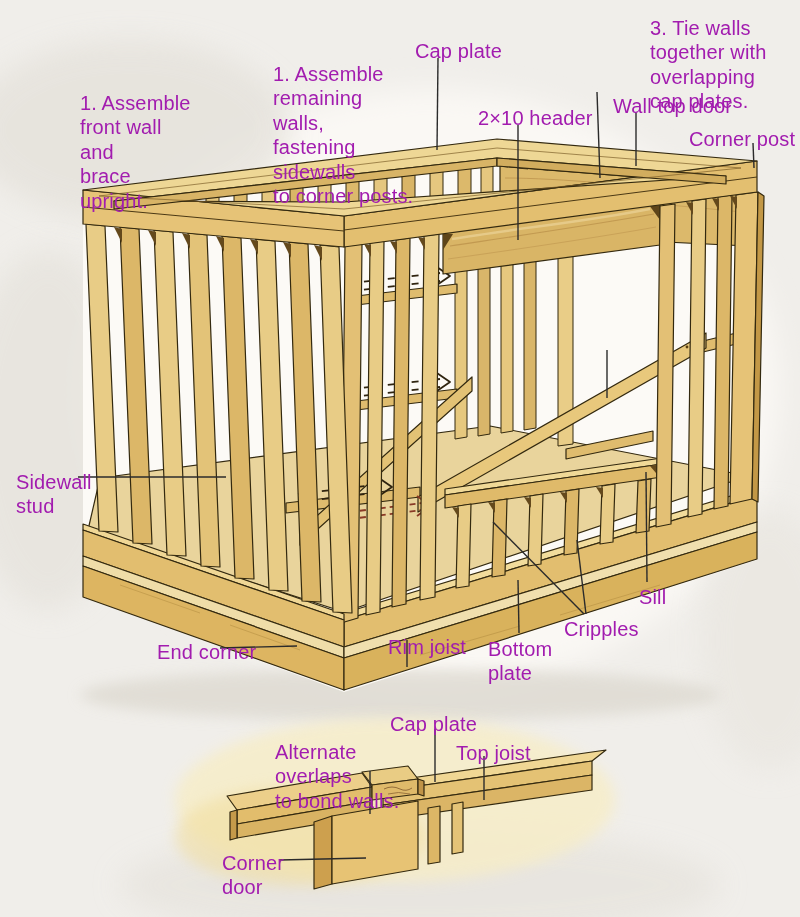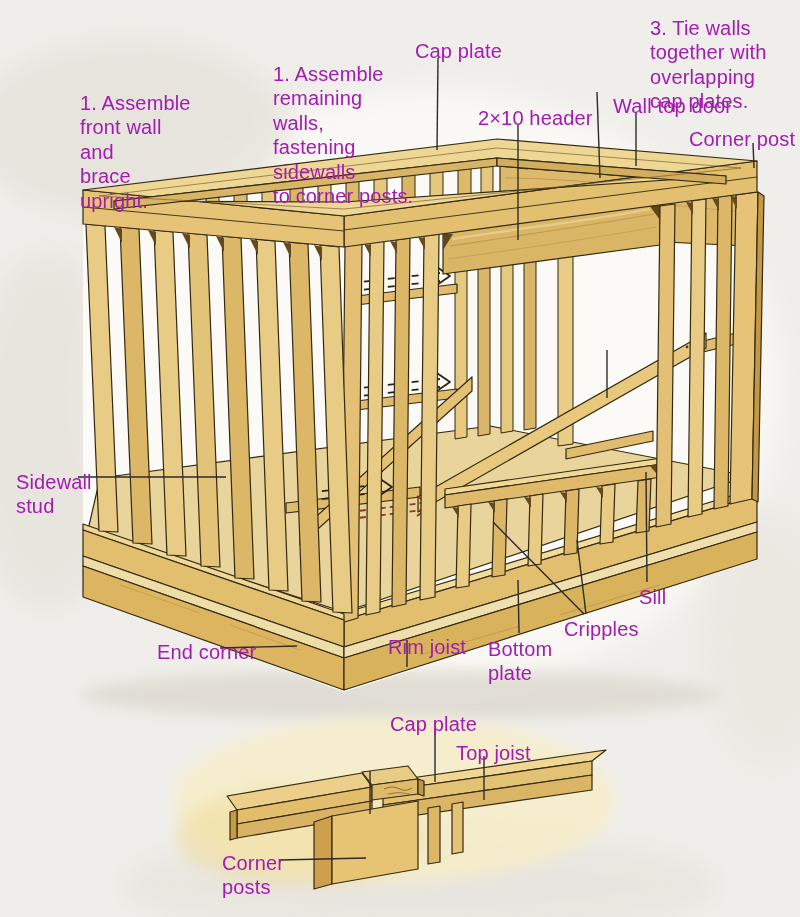--- a/index.html
+++ b/index.html
@@ -282,17 +282,19 @@
 <div class="ann" style="left:16px;top:470px;width:80px">Sidewall
 stud</div>
 <div class="ann" style="left:639px;top:585px">Sill</div>
 <div class="ann" style="left:564px;top:617px">Cripples</div>
 <div class="ann" style="left:488px;top:637px;width:70px">Bottom
 plate</div>
 <div class="ann" style="left:388px;top:635px">Rim joist</div>
 <div class="ann" style="left:157px;top:640px">End corner</div>
 
 <div class="ann" style="left:390px;top:712px">Cap plate</div>
+<div class="ann" style="left:275px;top:740px;width:160px">Alternate overlaps
+to bond walls.</div>
 <div class="ann" style="left:456px;top:741px">Top joist</div>
 <div class="ann" style="left:222px;top:851px;width:70px">Corner
-posts</div>
+door</div>
 
 </div>
 
 </body></html>

